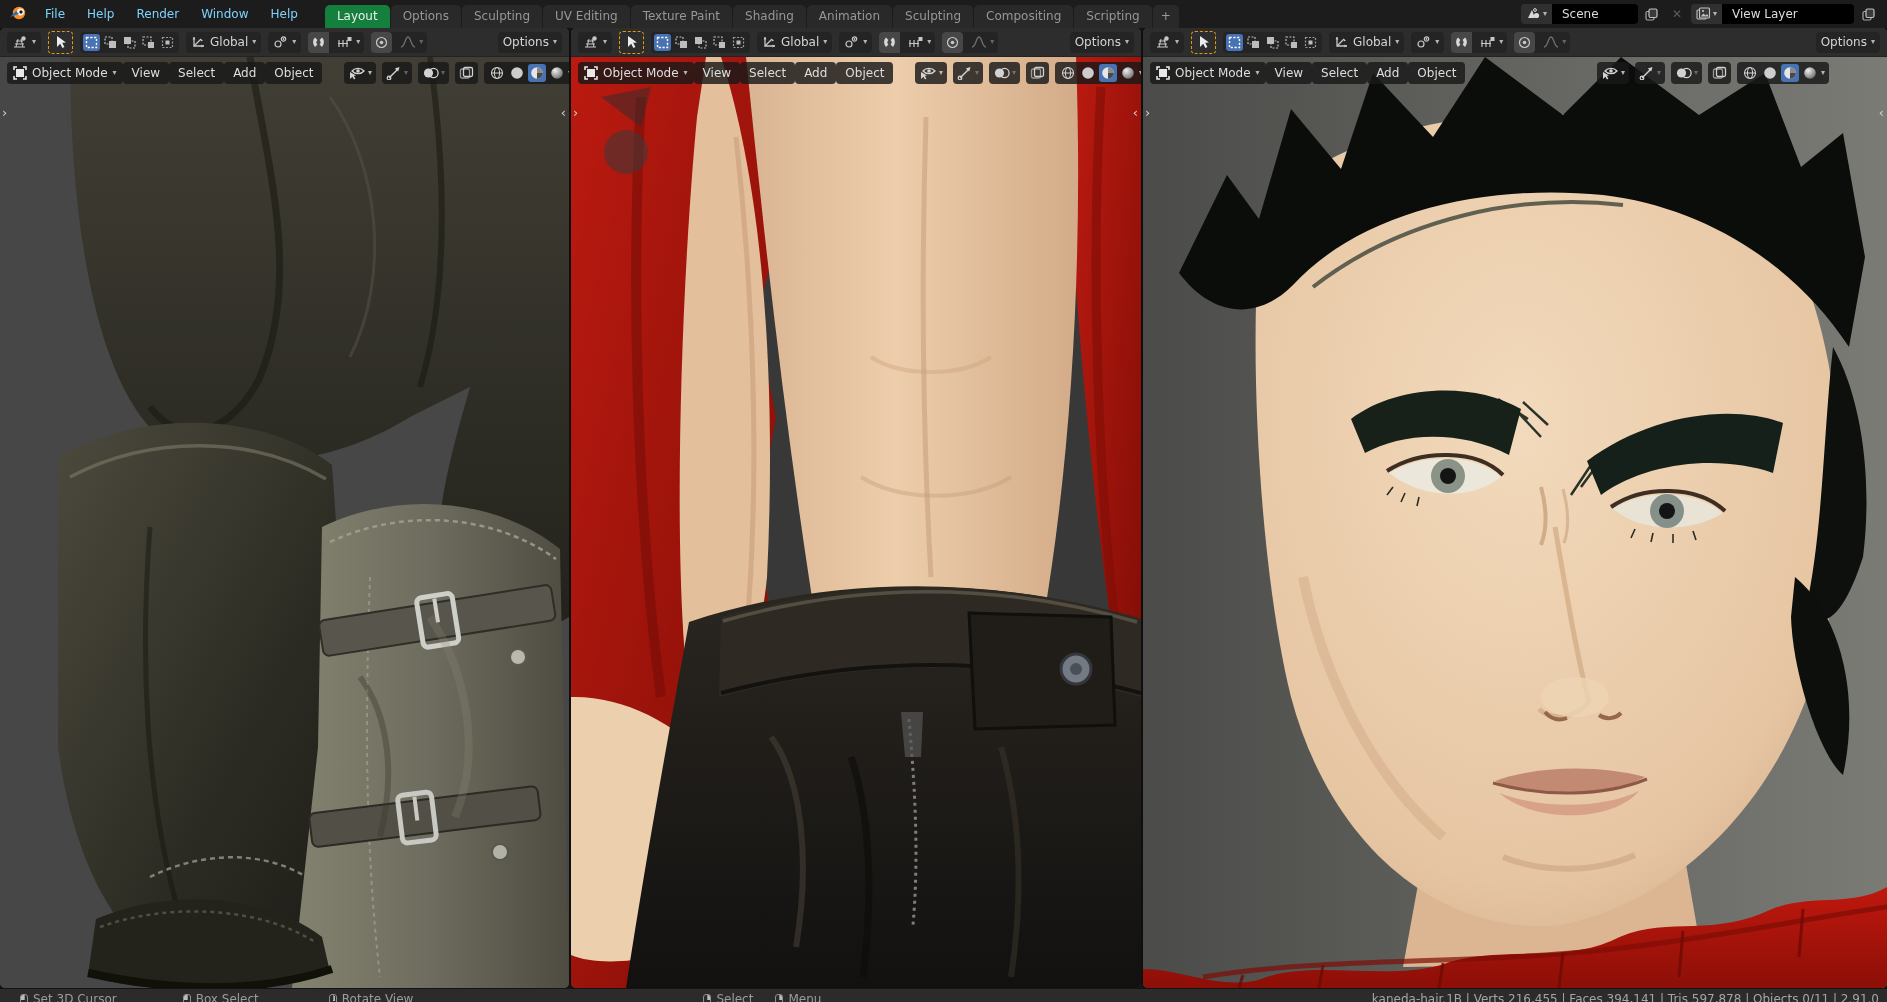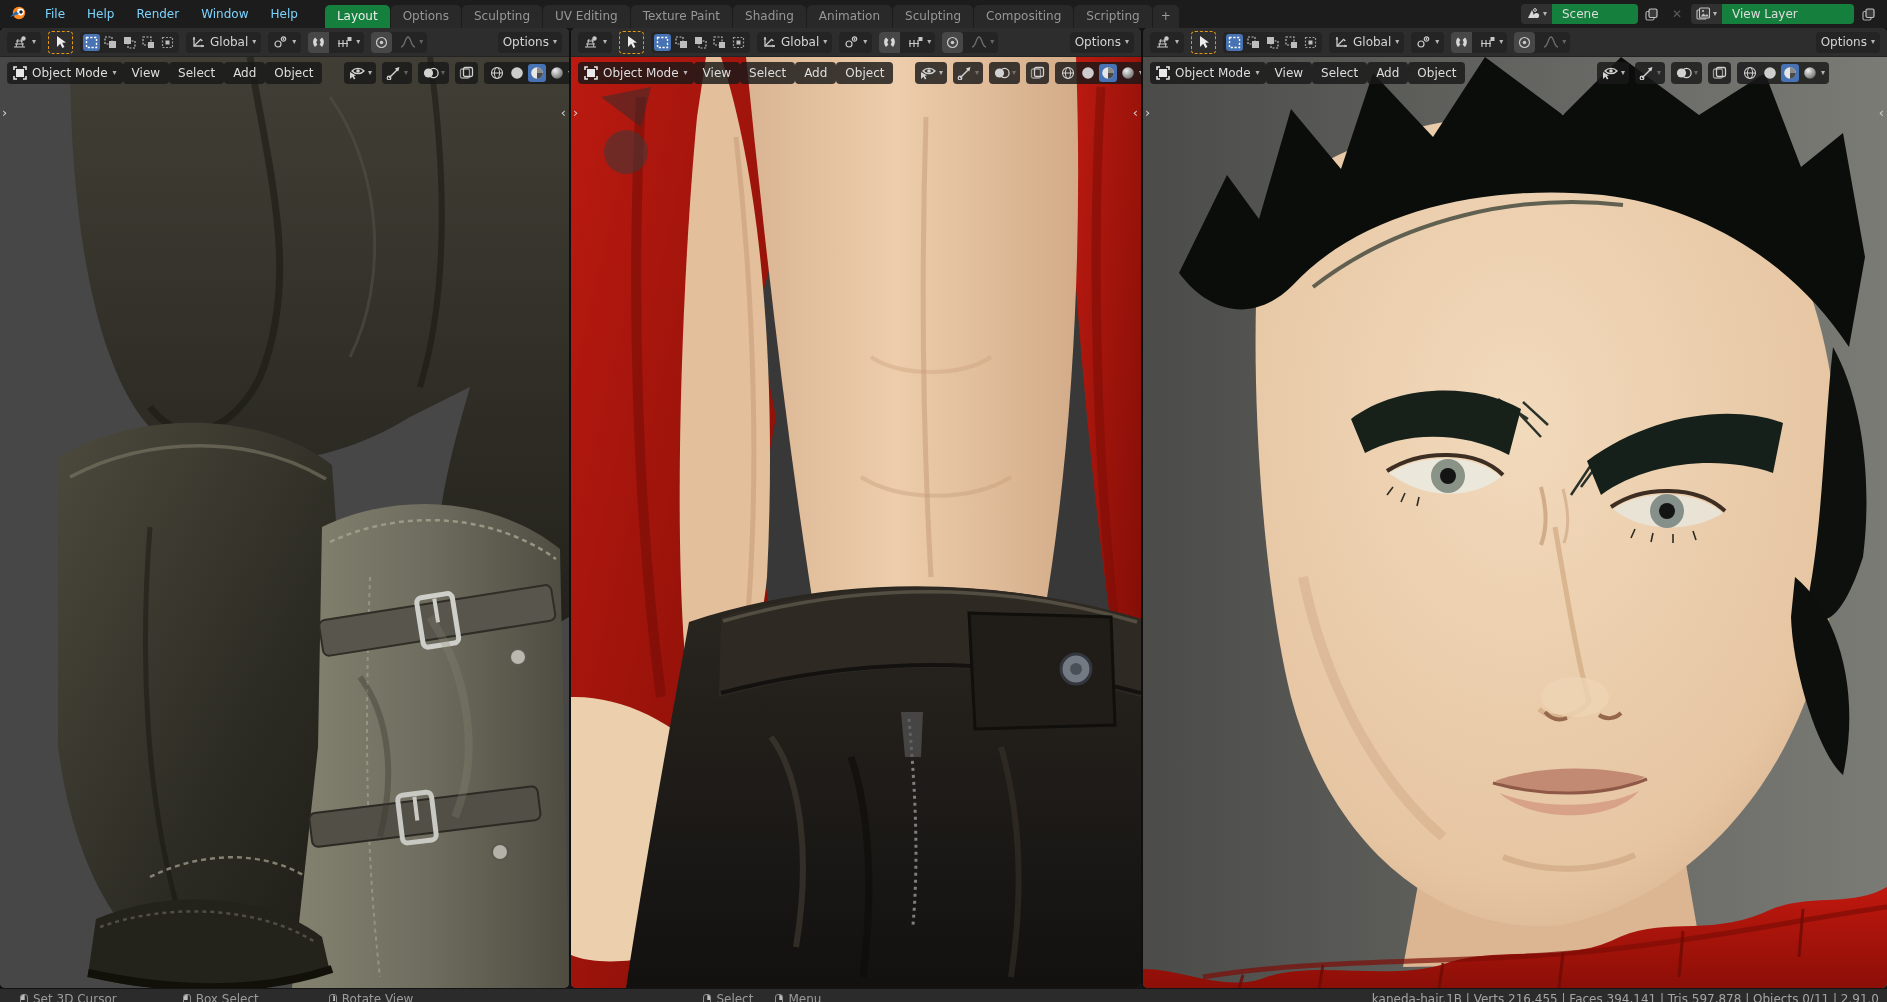--- a/index.html
+++ b/index.html
@@ -10,21 +10,21 @@
   .topbar{position:absolute;left:0;top:0;width:100%;height:28px;background:#1c1c1c;display:flex;align-items:center;padding:0 8px;z-index:30}
   .logo{width:20px;height:20px;display:flex;align-items:center;justify-content:center;margin-right:6px}
   .menu{padding:4px 11px;border-radius:3px;color:#7dd3fc;cursor:default;white-space:nowrap}
   .tabs{display:flex;align-items:flex-end;align-self:flex-end;margin-left:16px;gap:1px;height:28px}
   .tab{background:#292929;color:#979797;padding:4px 12px 5px;border-radius:5px 5px 0 0;white-space:nowrap}
   .tab.active{background:#15803d;color:#ececec}
   .tab.plus{padding:4px 8px 5px;color:#9a9a9a}
   .topright{margin-left:auto;display:flex;align-items:center;gap:3px}
   .widget{display:flex;align-items:stretch;height:20px;border-radius:4px;overflow:hidden;background:#222}
   .widget .wbtn{background:#303030;display:flex;align-items:center;padding:0 5px;gap:2px}
-  .widget .wval{background:#15803d;display:flex;align-items:center;padding:0 10px;min-width:86px;color:#dcdcdc}
+  .widget .wval{background:#000000;display:flex;align-items:center;padding:0 10px;min-width:86px;color:#dcdcdc}
   .iconbtn{width:22px;height:20px;display:flex;align-items:center;justify-content:center;border-radius:3px;color:#a8a8a8}
   .chev{font-size:8px;color:#b5b5b5;line-height:1}
   .dim{opacity:.45}
 
   
   .area{position:absolute;top:28px;height:960px;background:#474747;border-radius:5px;overflow:hidden;box-shadow:0 0 0 1px #0f0f0f}
   .vp1{left:0;width:569px}
   .vp2{left:571px;width:570px}
   .vp3{left:1143px;width:744px}
 

